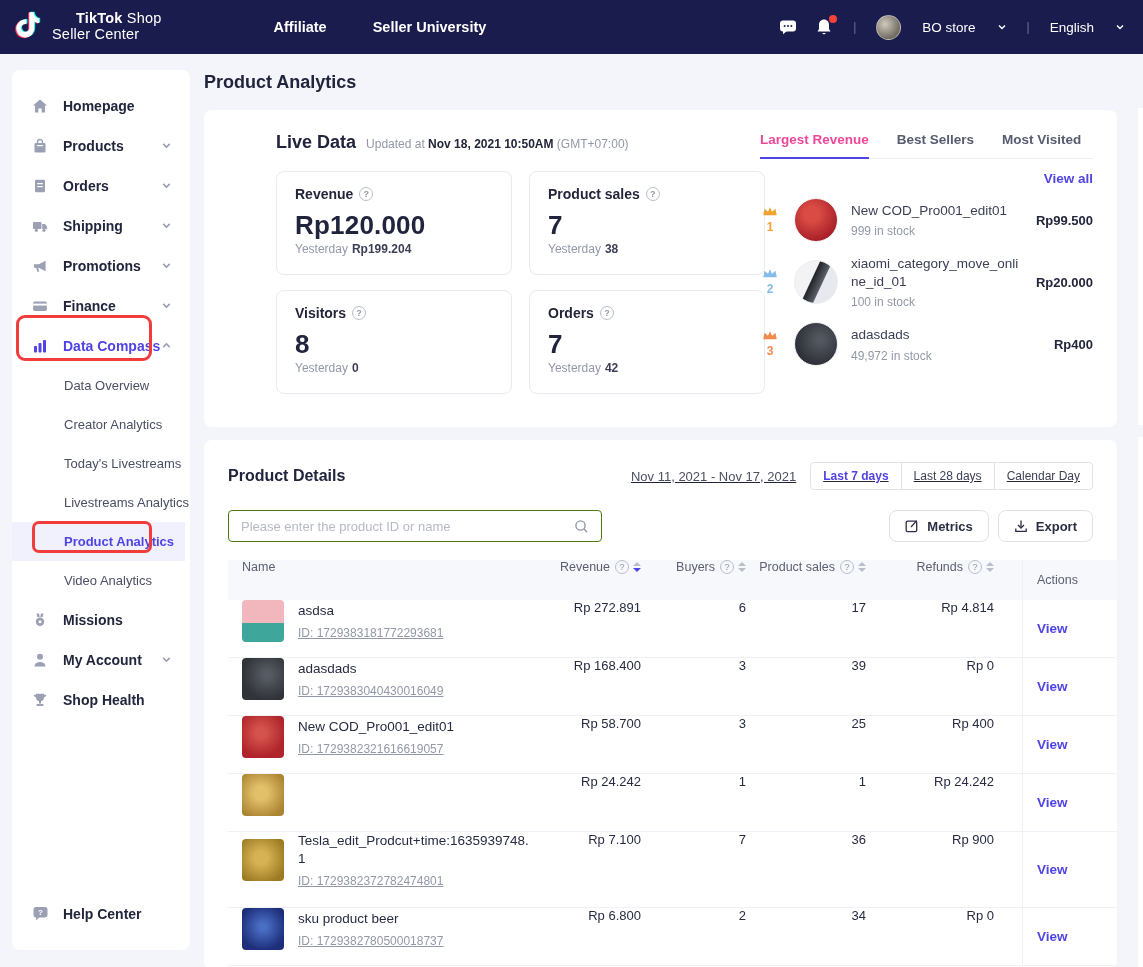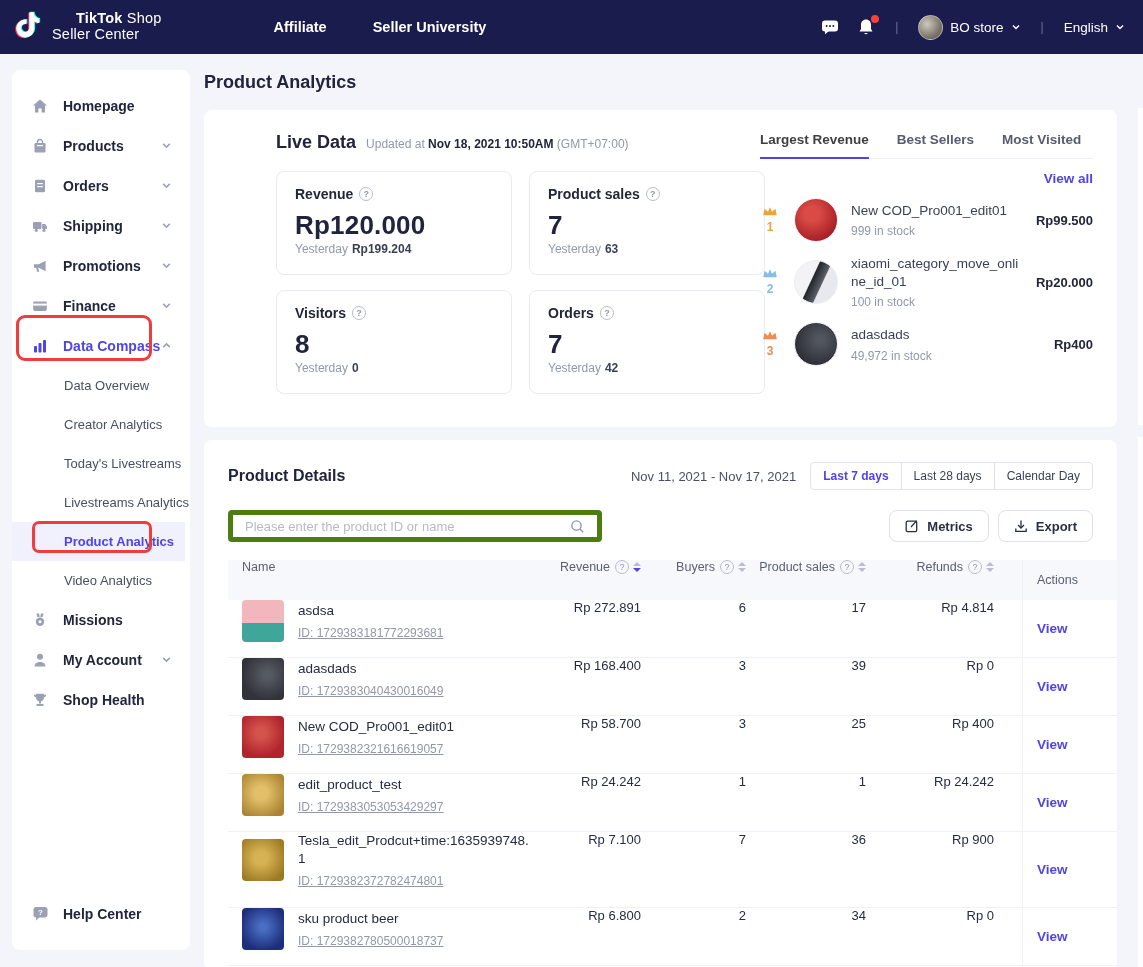--- a/index.html
+++ b/index.html
@@ -18,21 +18,21 @@
   .brand-note { width:30px; height:34px; }
   .brand-text { line-height:1.1; font-size:14.5px; letter-spacing:.2px; }
   .brand-text .b { font-weight:700;margin-left:24px; }
   .topnav { display:flex; gap:46px; margin-left:112px; }
   .topnav-link { font-size:14.5px; font-weight:600; color:#fff; cursor:pointer; }
   .top-right { margin-left:auto; display:flex; align-items:center; gap:18px; }
   .ticon { width:18px; height:18px; position:relative; cursor:pointer; }
   .ticon svg { width:18px; height:18px; display:block; }
   .bell-dot { position:absolute; top:-3px; right:-4px; width:8px; height:8px; border-radius:50%; background:#F5433B; }
   .tsep { color:rgba(255,255,255,.35); font-size:12px; padding:0 2px; }
-  .store-chip { display:flex; align-items:center; gap:7px; cursor:pointer; }
+  .store-chip { display:flex; align-items:center; gap:21px; cursor:pointer; }
   .avatar { width:25px; height:25px; border-radius:50%; background:radial-gradient(circle at 35% 35%, #cfc9bd, #716c62 70%); border:1px solid rgba(255,255,255,.4); }
   .chip-label { font-size:13.5px; color:#fff; }
   .chev { width:10px; height:10px; }
   .chev svg { display:block; }
   
   .shell { display:flex; align-items:flex-start; }
   
   .sidebar {
     width:178px; margin:16px 0 0 12px; background:#fff; border-radius:8px;
     height:880px; position:relative; padding-top:16px; flex-shrink:0;
@@ -65,51 +65,51 @@
   .kpi { border:1px solid #E9EAF2; border-radius:8px; height:104px; padding:14px 18px; }
   .kpi-label-row { display:flex; align-items:center; gap:6px; font-size:14px; font-weight:700; color:#23263B; }
   .kpi-value { font-size:26px; font-weight:700; color:#20243C; margin-top:8px; letter-spacing:.2px; }
   .kpi-yday { margin-top:1px; font-size:12px; color:#9298A8; }
   .kpi-yday .v { color:#3A3F55; font-weight:700; margin-left:4px; }
   .qmark { width:14px; height:14px; border:1px solid #B9BECD; border-radius:50%; color:#9298A8;
            font-size:9px; display:inline-flex; align-items:center; justify-content:center; cursor:pointer; }
   .live-right { flex:1; margin-left:32px; min-width:0; }
   .rank-tabs { display:flex; gap:28px; border-bottom:1px solid #ECEDF3; }
   .rank-tab { font-size:13.5px; font-weight:600; color:#565B6F; padding-bottom:11px; cursor:pointer; position:relative; white-space:nowrap; }
-  .rank-tab.active { color:#404040; }
+  .rank-tab.active { color:#ec4899; }
   .rank-tab.active::after { content:""; position:absolute; left:0; right:0; bottom:-1px; height:2px; background:#5044E4; }
   .view-all { text-align:right; margin-top:12px; font-size:13.5px; font-weight:600; color:#5044E4; cursor:pointer; }
   .rank-list { margin-top:12px; }
   .rank-item { display:flex; align-items:center; margin-bottom:13px; }
   .rank-badge { width:20px; text-align:center; flex-shrink:0; }
   .rank-badge svg { width:16px; height:11px; display:block; margin:0 auto; }
   .rank-num { font-size:12px; font-weight:700; line-height:1; }
   .r1 .rank-num { color:#F0A330; } .r2 .rank-num { color:#85BCE8; } .r3 .rank-num { color:#F08A4D; }
   .rank-thumb { width:44px; height:44px; border-radius:50%; margin-left:14px; flex-shrink:0; border:1px solid #EDEEF3; }
   .thumb-red { background:radial-gradient(circle at 40% 35%, #d94b44 20%, #a61e27 75%); }
   .thumb-phone { background:linear-gradient(115deg,#f3f3f5 40%, #23252b 42%, #5a5d66 60%, #e8e9ee 62%); }
   .thumb-dark { background:radial-gradient(circle at 60% 40%, #52565e 10%, #2e3137 70%); }
   .rank-info { margin-left:13px; min-width:0; flex:1; }
   .rank-name { font-size:13.5px; color:#3A3F55; max-width:172px; word-break:break-all; line-height:1.35; }
   .rank-stock { font-size:12px; color:#9298A8; margin-top:4px; }
   .rank-value { font-size:13px; font-weight:700; color:#23263B; margin-left:8px; white-space:nowrap; }
   
   .pd-card { margin-top:13px; padding:22px 0 0 0; height:530px; overflow:hidden; }
   .pd-head { display:flex; align-items:center; padding:0 24px; }
   .pd-title { font-size:16px; font-weight:700; color:#20243C; }
-  .pd-right { margin-left:auto; display:flex; align-items:center; }
+  .pd-right { margin-left:auto; display:flex; align-items:center;text-decoration:underline; }
   .date-range { font-size:13px; color:#4A4F63; margin-right:14px; }
   .seg { display:flex; }
   .seg-btn { height:28px; padding:0 12px; display:flex; align-items:center; border:1px solid #E1E3EC;
              background:#fff; font-size:12px; color:#3A3F55; cursor:pointer; margin-left:-1px; white-space:nowrap; }
   .seg-btn:first-child { border-radius:4px 0 0 4px; margin-left:0; }
   .seg-btn:last-child { border-radius:0 4px 4px 0; }
   .seg-btn.active { color:#5044E4; font-weight:700; }
   .pd-tools { display:flex; align-items:center; padding:0 24px; margin-top:20px; }
-  .search-box { width:374px; height:32px; border:5px solid #4d7c0f; border-radius:4px; display:flex; align-items:center; padding:0 12px; }
+  .search-box { width:374px; height:32px; border:1px solid #4d7c0f; border-radius:4px; display:flex; align-items:center; padding:0 12px; }
   .search-box input { border:none; outline:none; flex:1; font-size:13px; color:#3A3F55; font-family:inherit; }
   .search-box input::placeholder { color:#B6BAC6; }
   .tool-btns { margin-left:auto; display:flex; gap:9px; }
   .tool-btn { height:32px; border:1px solid #DFE1EA; background:#fff; border-radius:8px; display:flex;
               align-items:center; gap:8px; padding:0 15px; font-size:13px; font-weight:600; color:#2A2E43; cursor:pointer; }
   
   .tbl { margin:18px 0 0 24px; width:889px; font-size:13px; }
   .trow { display:flex; align-items:flex-start; }
   .thead { background:#F7F8FB; height:40px; color:#5A5F73; font-size:12.5px; }
   .c-name { flex:1; padding-left:14px; display:flex; align-items:center; min-width:0; }
@@ -338,21 +338,21 @@
               </div>
             <div class="kpi-value">Rp120.000</div>
             <div class="kpi-yday"><span>Yesterday</span><span class="v">Rp199.204</span></div>
           </div>
           <div class="kpi">
             <div class="kpi-label-row">
                 <span>Product sales</span>
                 <span class="qmark">?</span>
               </div>
             <div class="kpi-value">7</div>
-            <div class="kpi-yday"><span>Yesterday</span><span class="v">63</span></div>
+            <div class="kpi-yday"><span>Yesterday</span><span class="v">38</span></div>
           </div>
           <div class="kpi">
             <div class="kpi-label-row">
                 <span>Visitors</span>
                 <span class="qmark">?</span>
               </div>
             <div class="kpi-value">8</div>
             <div class="kpi-yday"><span>Yesterday</span><span class="v">0</span></div>
           </div>
           <div class="kpi">
@@ -555,24 +555,20 @@
           <div class="c-num c-psales cell-val">25</div>
           <div class="c-num c-refunds cell-val">Rp 400</div>
           <div class="c-actions">
               <span class="view-link">View</span>
             </div>
         </div>
 
         <div class="trow brow">
           <div class="c-name">
             <span class="prod-img img-watch1"></span>
-            <span class="prod-text">
-              <div class="prod-name">edit_product_test</div>
-              <div class="prod-id">ID: 1729383053053429297</div>
-            </span>
           </div>
           <div class="c-num cell-val">Rp 24.242</div>
           <div class="c-num c-buyers cell-val">1</div>
           <div class="c-num c-psales cell-val">1</div>
           <div class="c-num c-refunds cell-val">Rp 24.242</div>
           <div class="c-actions">
               <span class="view-link">View</span>
             </div>
         </div>
 

